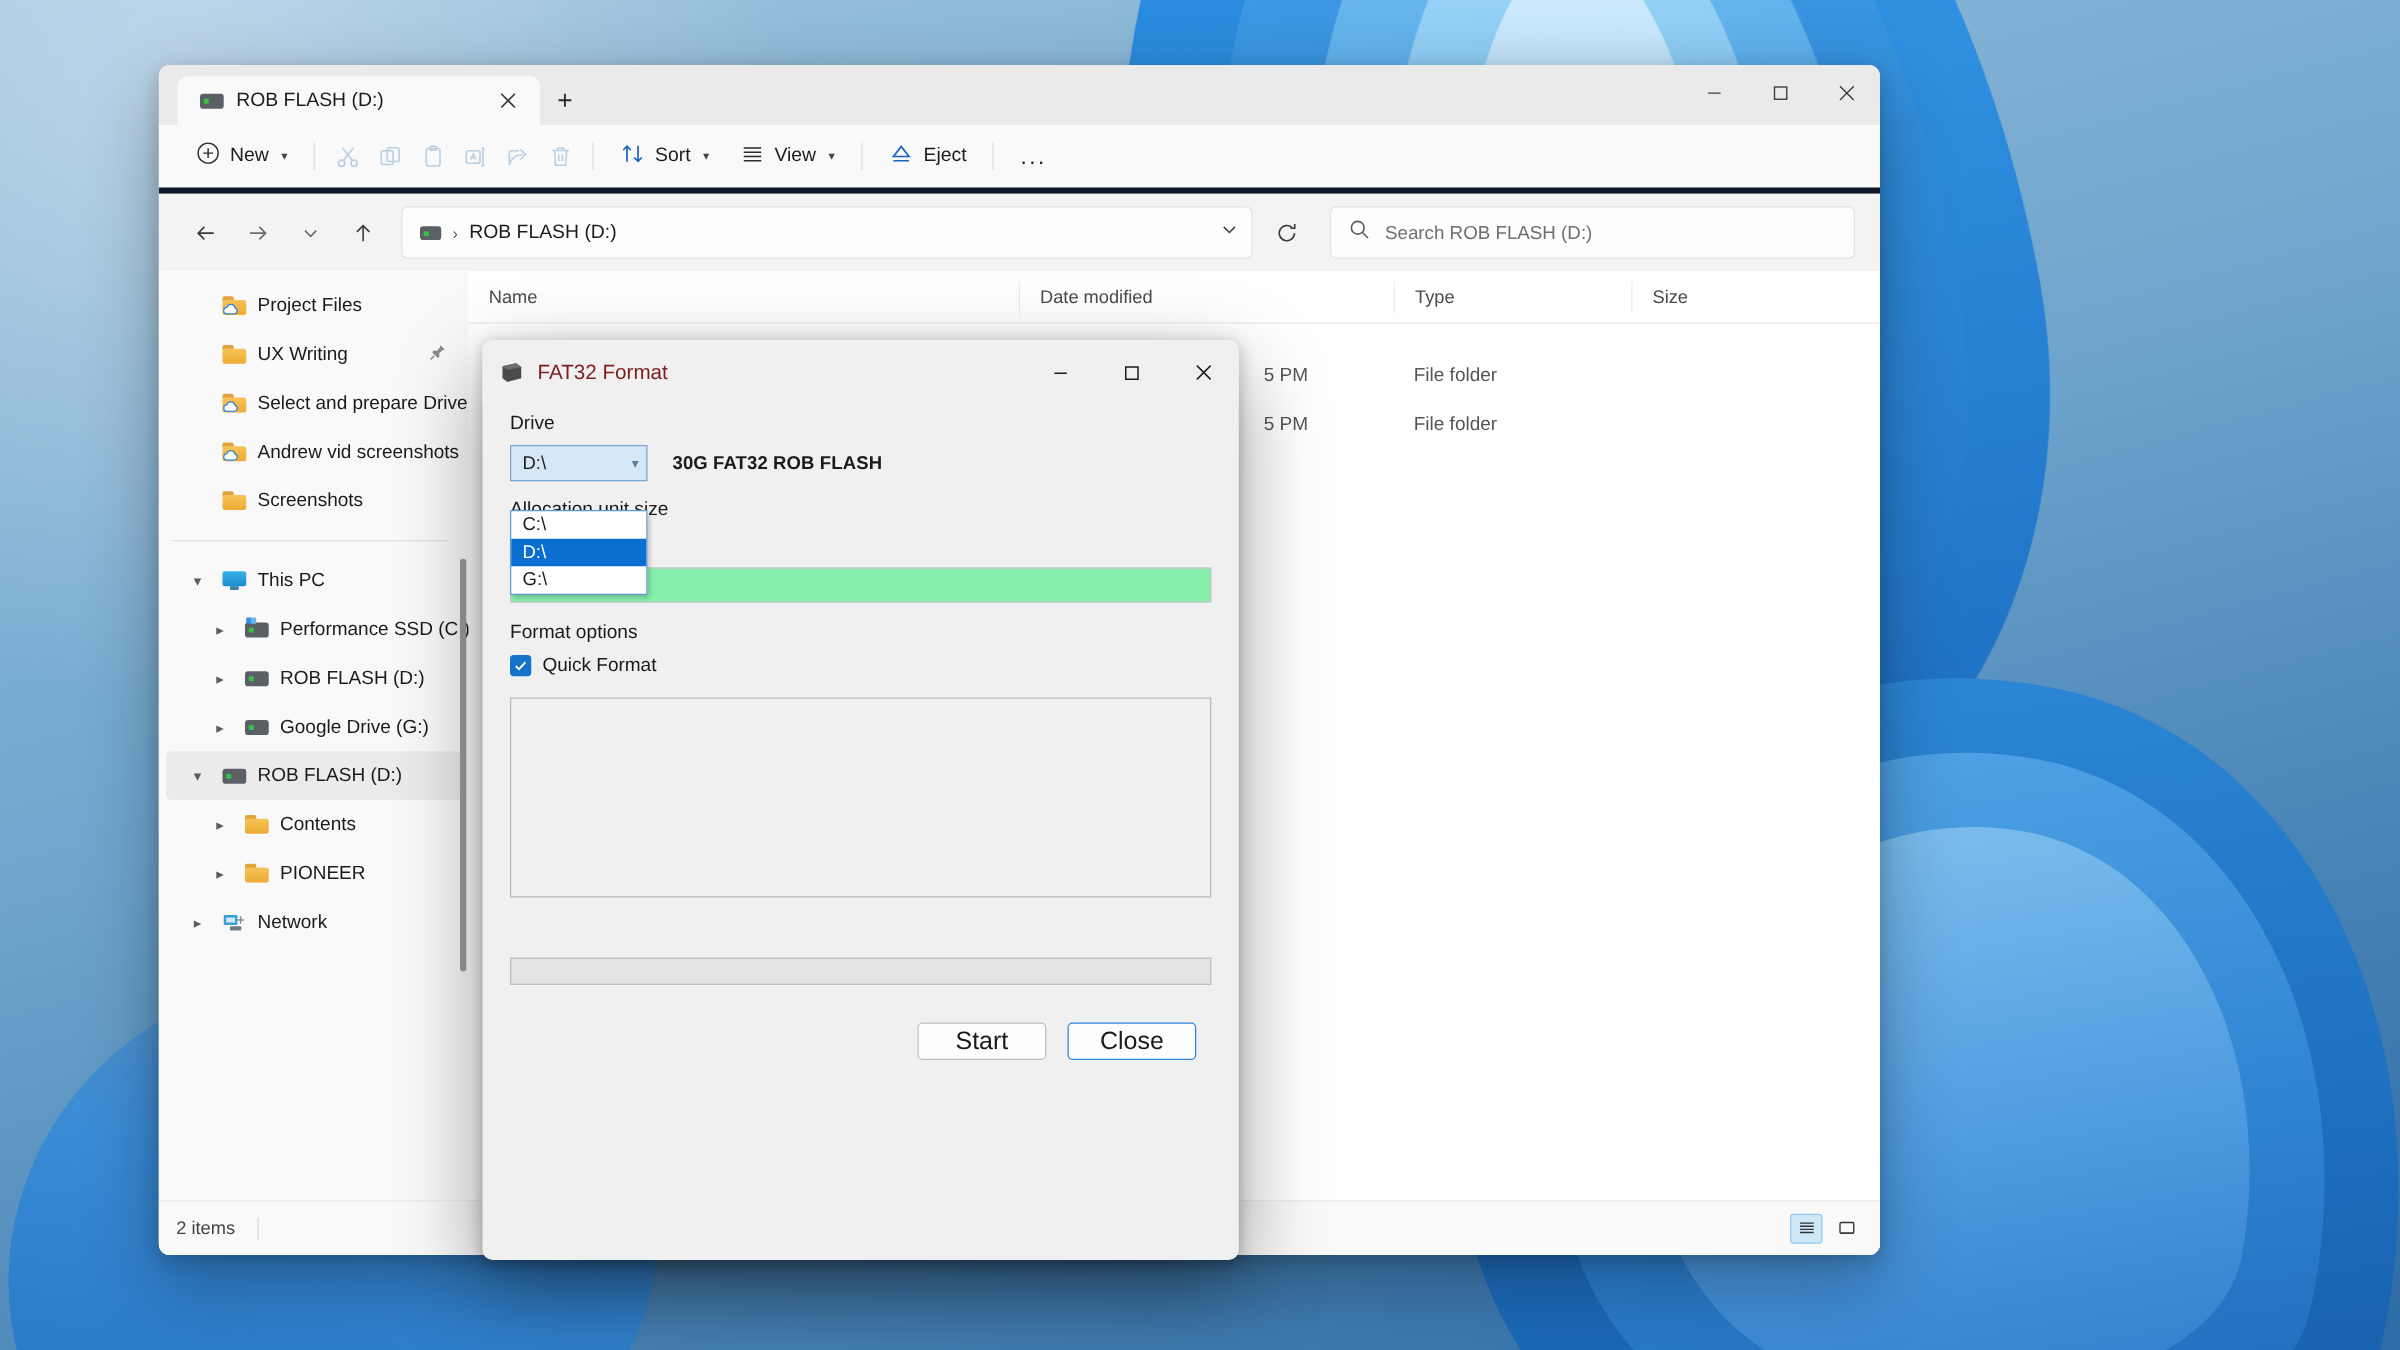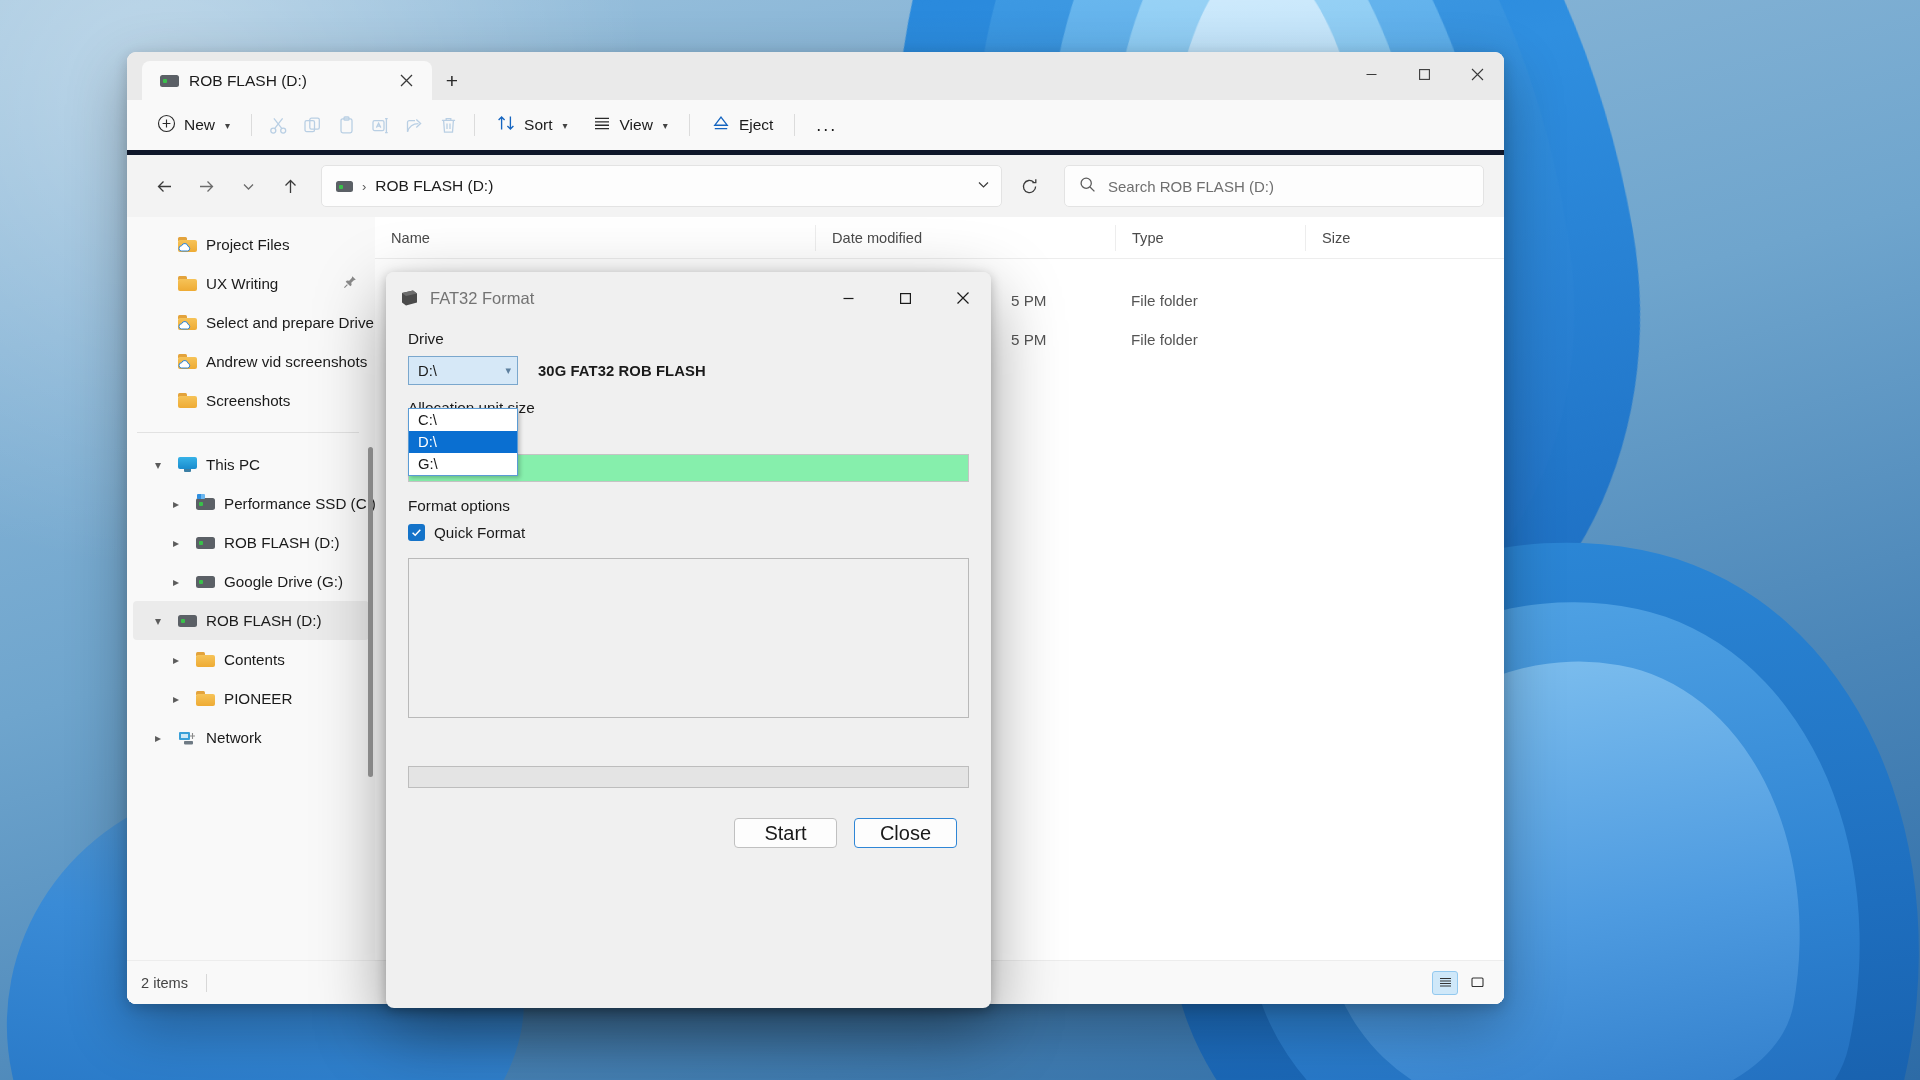--- a/index.html
+++ b/index.html
@@ -176,21 +176,21 @@
   #dialog {
     position:absolute; left: 386px; top: 272px; width: 605px; height: 736px;
     background:#f0f0f0; border-radius: 8px;
     box-shadow: 0 24px 70px rgba(0,0,0,.38), 0 3px 12px rgba(0,0,0,.25);
     font-family: "Liberation Sans", sans-serif;
     overflow: visible;
   }
   .dlg-title { height: 52px; background:#f0f0f0; border-radius:8px 8px 0 0;
     display:flex; align-items:center; padding-left: 14px; gap: 11px; }
   .dlg-app-icon { width:19px; height:18px; flex:none; }
-  .dlg-title-text { font-size:16.5px; color:#737373; }
+  .dlg-title-text { font-size:16.5px; color:#7f1d1d; }
   .dlg-wc { margin-left:auto; display:flex; height: 46px; }
   .dwc { width:57px; height:46px; display:flex; align-items:center; justify-content:center; color:#1b1b1b; }
   .dlg-body { padding: 0 22px; position:relative; }
   .dlg-label { font-size:15.3px; color:#1a1a1a; margin-bottom: 8px; }
   .row-drive { display:flex; align-items:center; gap: 20px; }
   .combo {
     width: 110px; height: 29px; border:1px solid #7aa7cd; background:#d6e8f7;
     display:flex; align-items:center; padding: 0 6px 0 9px; font-size:14.8px; color:#1a1a1a;
     position: relative; z-index: 4;
   }

